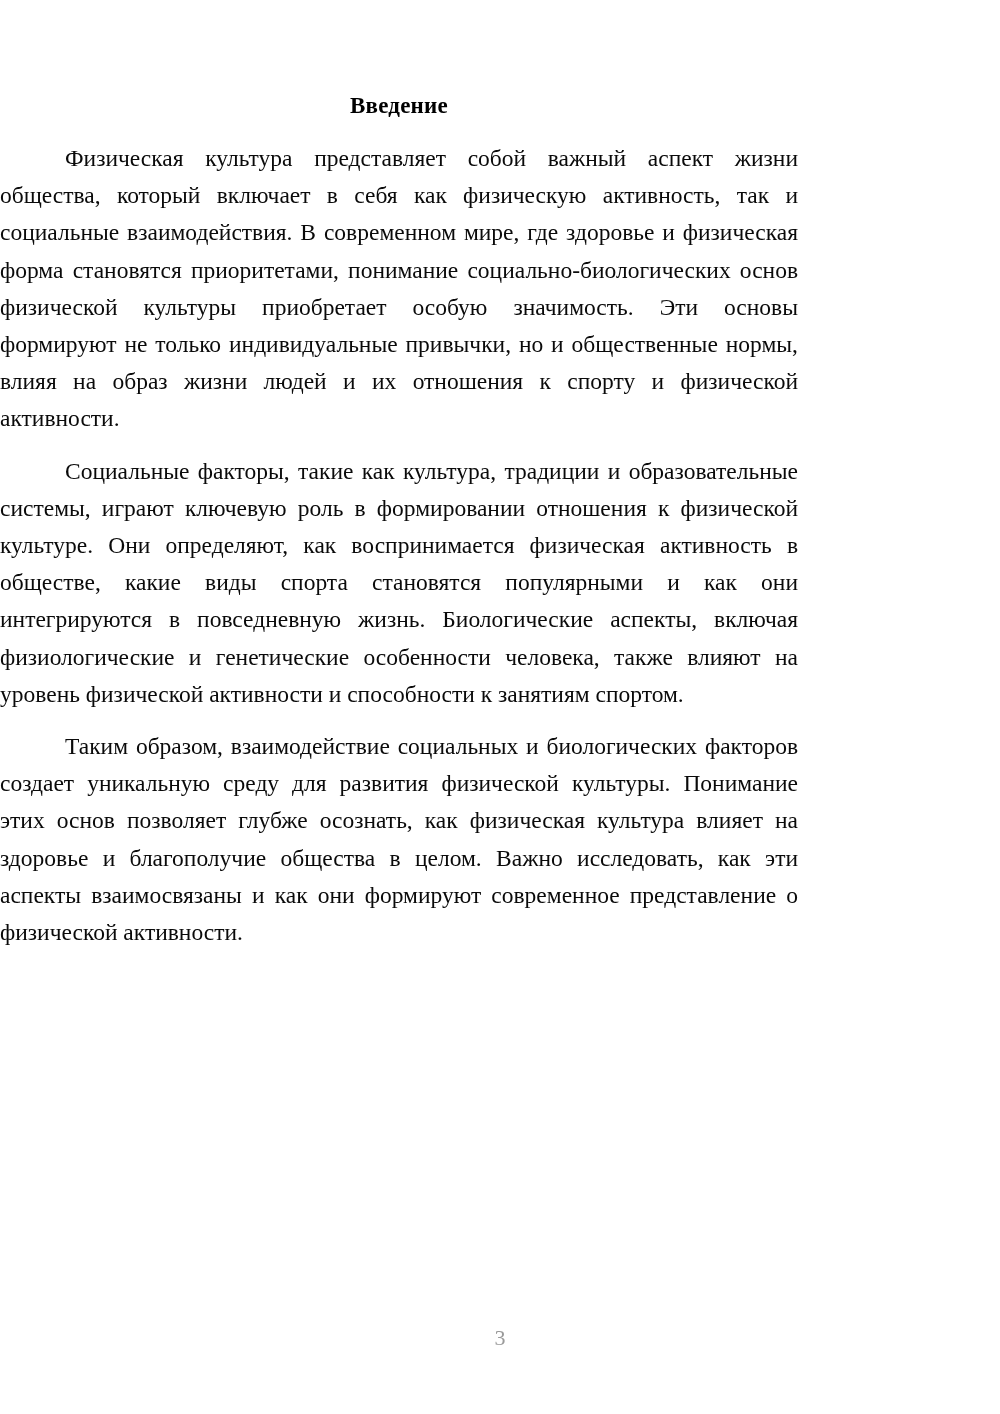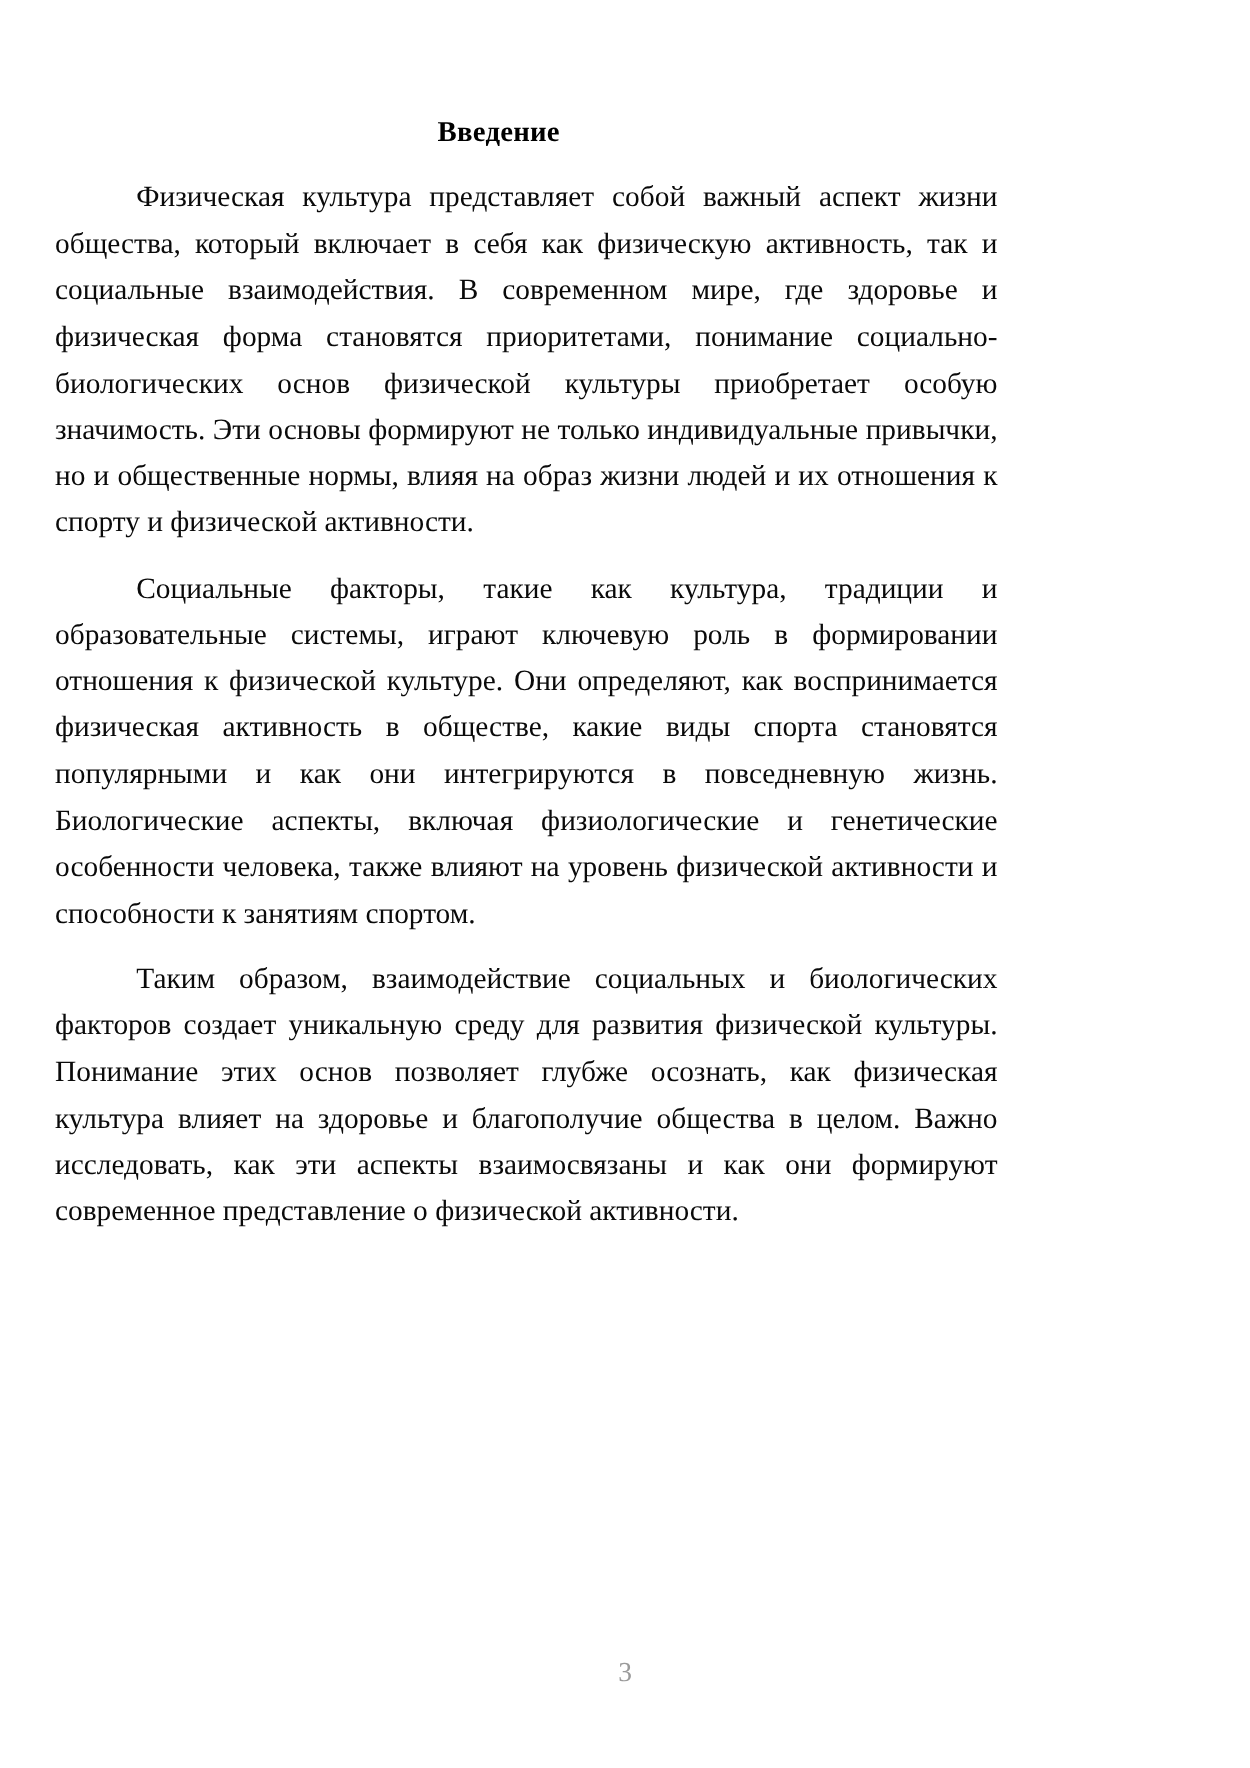--- a/index.html
+++ b/index.html
@@ -45,21 +45,20 @@
     color: #0a0a0a;
     text-align: justify;
     text-justify: inter-word;
   }
 
   .body-text p {
     margin: 0 0 15px 0;
     text-indent: 65px;
     text-align: justify;
     hyphens: none;
-    padding-left: 44px;
   }
 
   .body-text p:last-child {
     margin-bottom: 16px;
   }
 
   .page-number {
     position: absolute;
     left: 0;
     top: 1325px;

